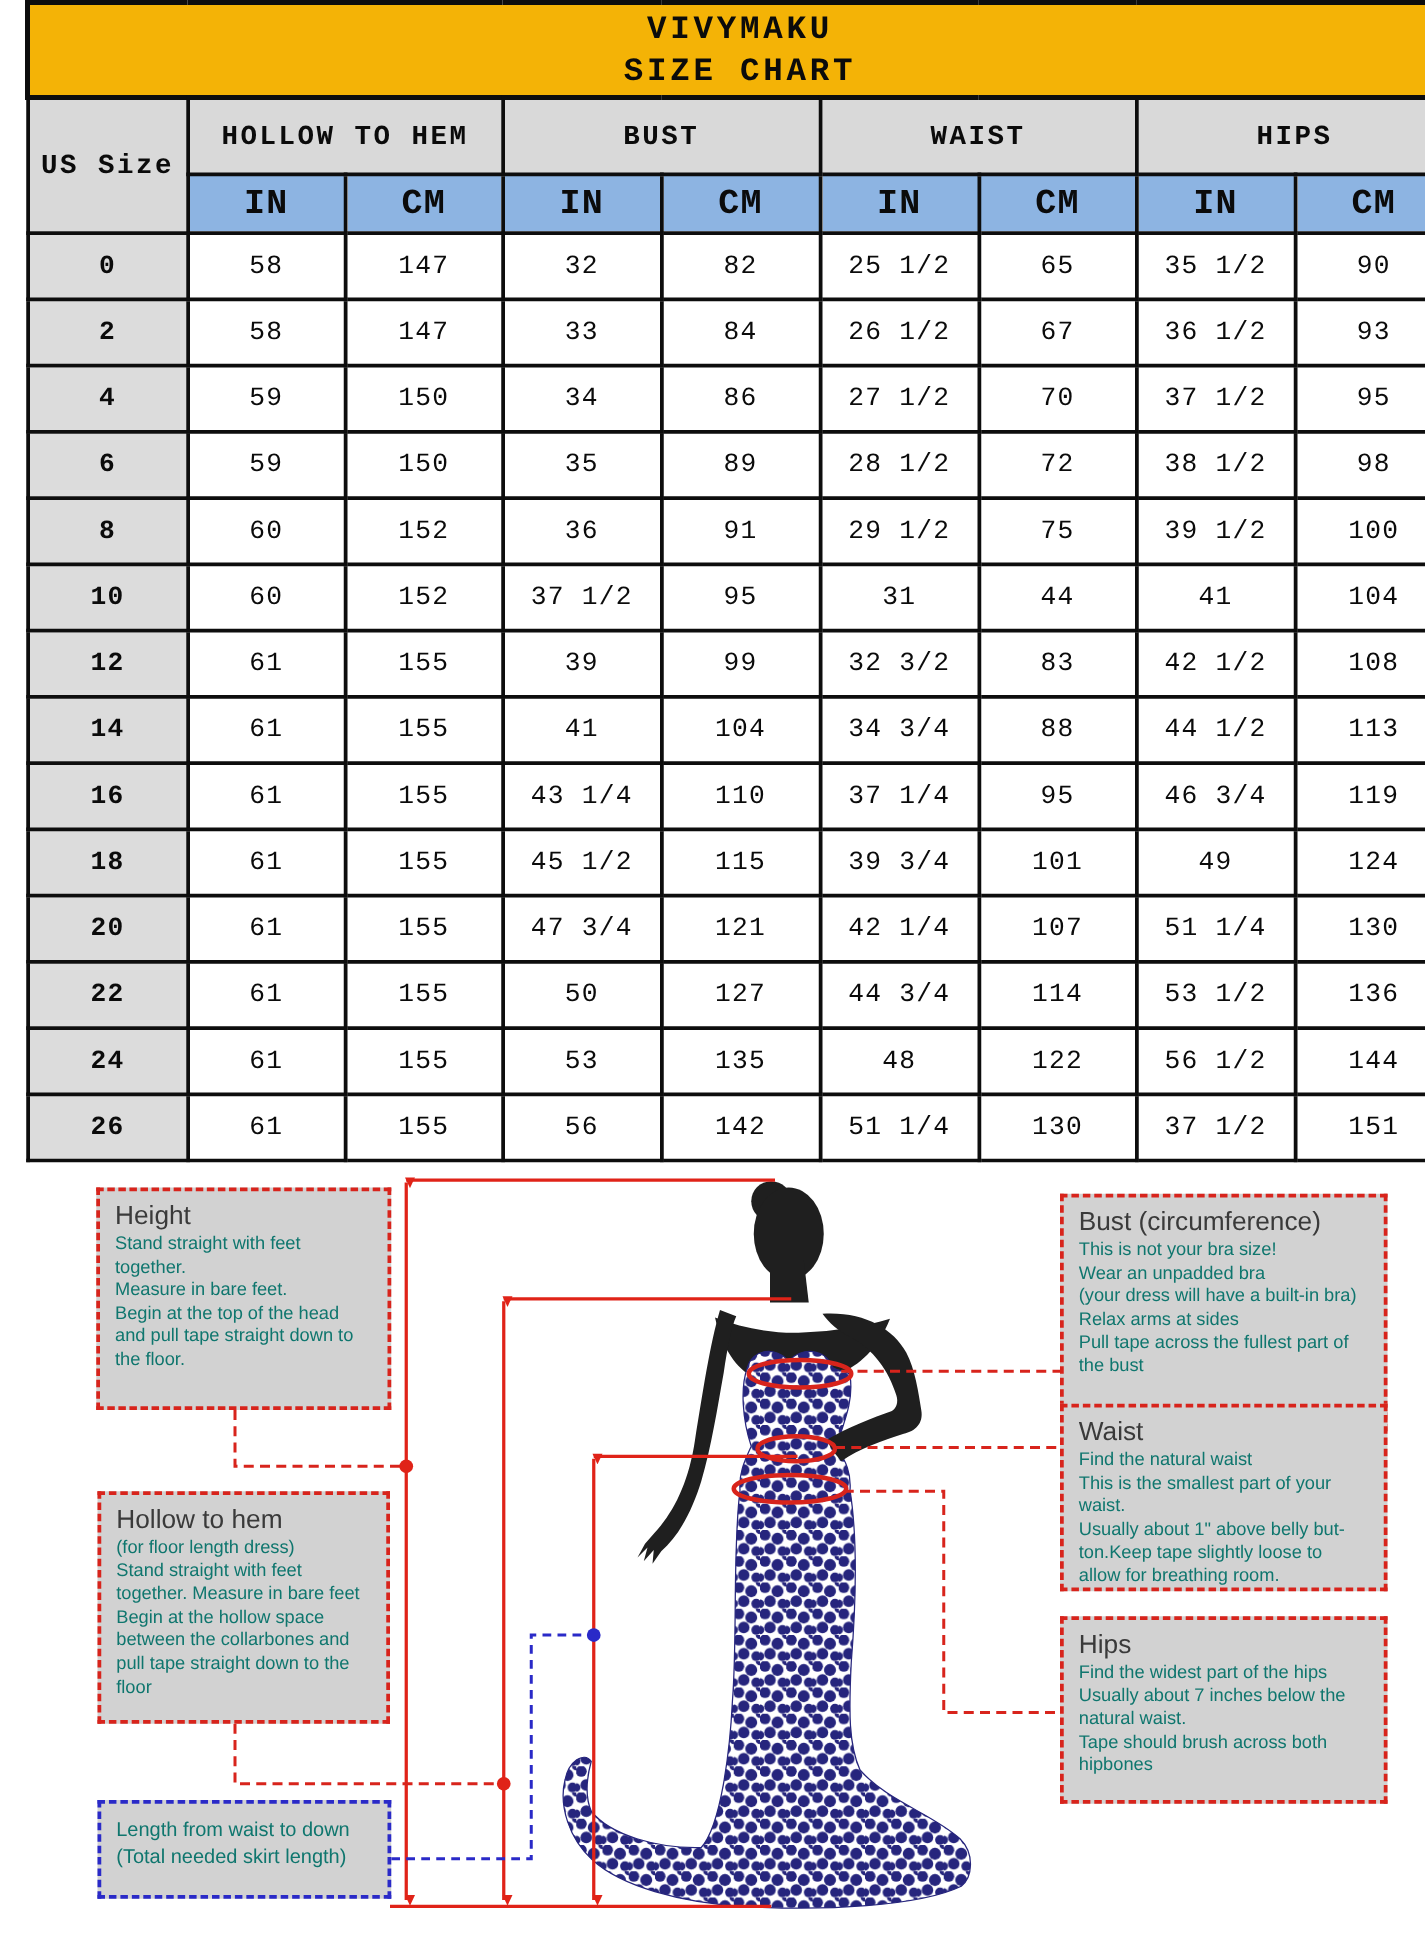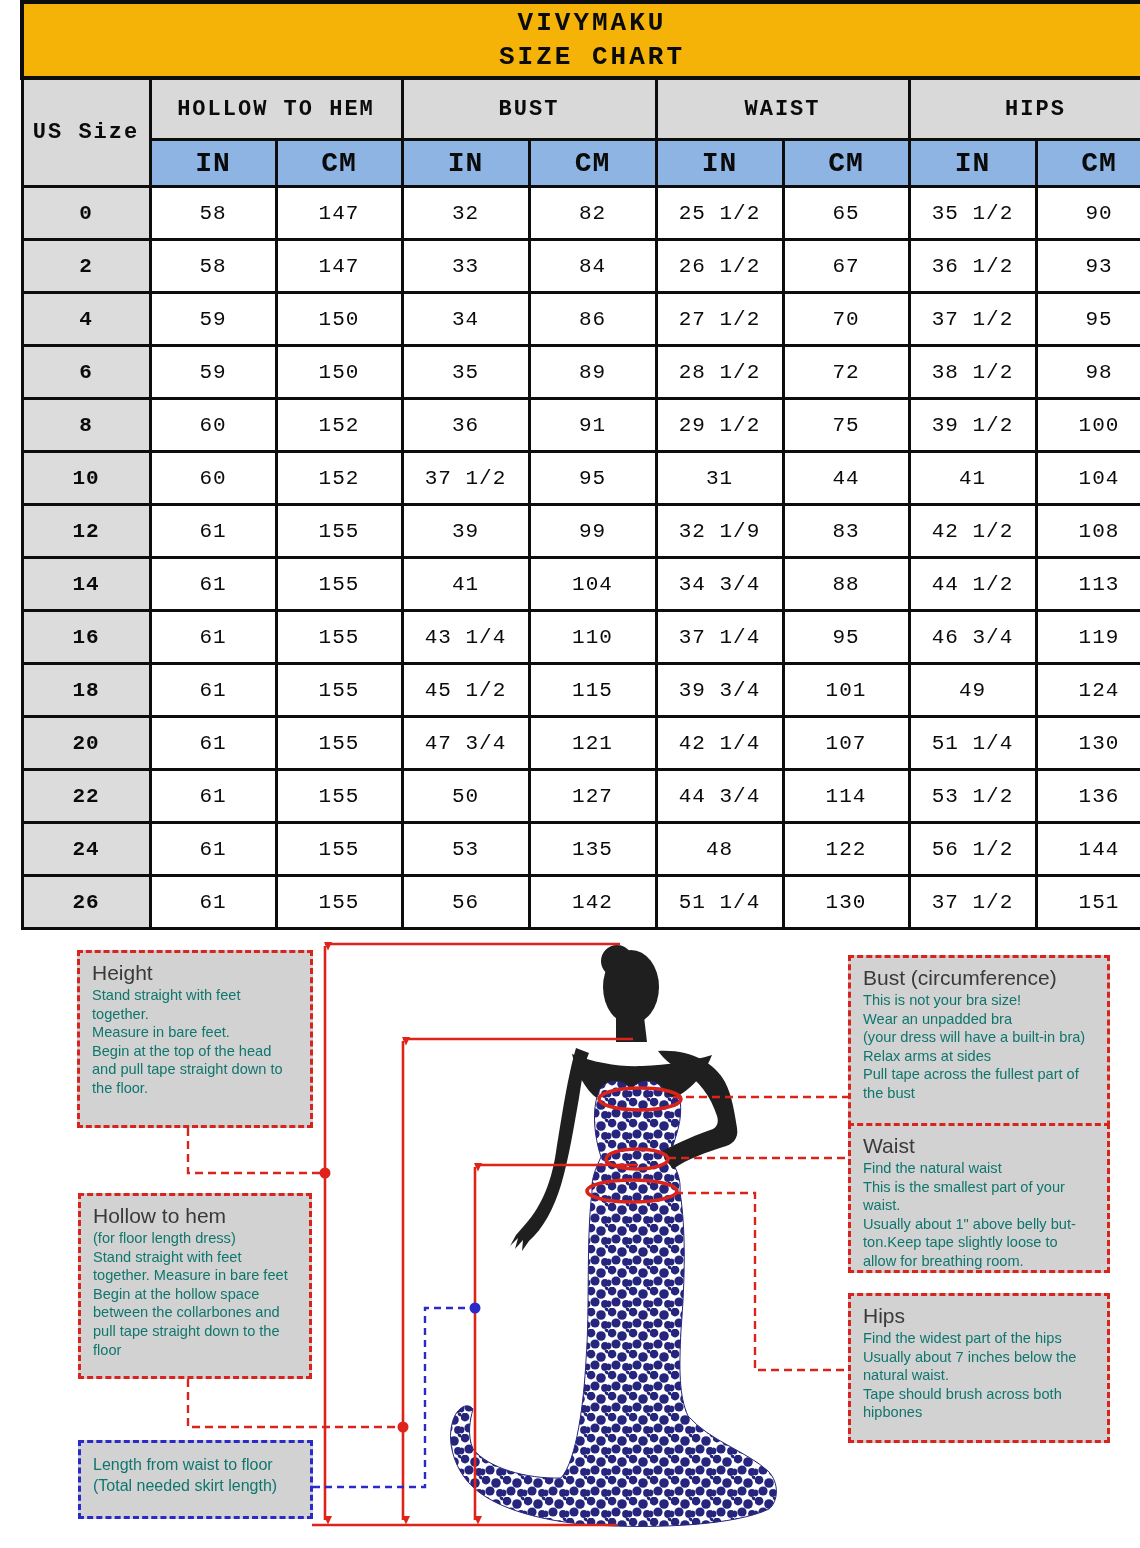--- a/index.html
+++ b/index.html
@@ -138,21 +138,21 @@
           <td>44</td>
           <td>41</td>
           <td>104</td>
         </tr>
         <tr>
           <td class="size-cell">12</td>
           <td>61</td>
           <td>155</td>
           <td>39</td>
           <td>99</td>
-          <td>32 1/9</td>
+          <td>32 3/2</td>
           <td>83</td>
           <td>42 1/2</td>
           <td>108</td>
         </tr>
         <tr>
           <td class="size-cell">14</td>
           <td>61</td>
           <td>155</td>
           <td>41</td>
           <td>104</td>
@@ -344,21 +344,21 @@
       <div class="note-text">(for floor length dress)
 Stand straight with feet
 together. Measure in bare feet
 Begin at the hollow space
 between the collarbones and
 pull tape straight down to the
 floor</div>
     </div>
 
     <div class="note-box blue" style="left:58px;top:510px;width:235px;height:79px;">
-      <div class="note-text big">Length from waist to floor
+      <div class="note-text big">Length from waist to down
 (Total needed skirt length)</div>
     </div>
 
     <div class="note-box" style="left:828px;top:25px;width:262px;height:190px;">
       <div class="note-title">Bust (circumference)</div>
       <div class="note-text">This is not your bra size!
 Wear an unpadded bra
 (your dress will have a built-in bra)
 Relax arms at sides
 Pull tape across the fullest part of

